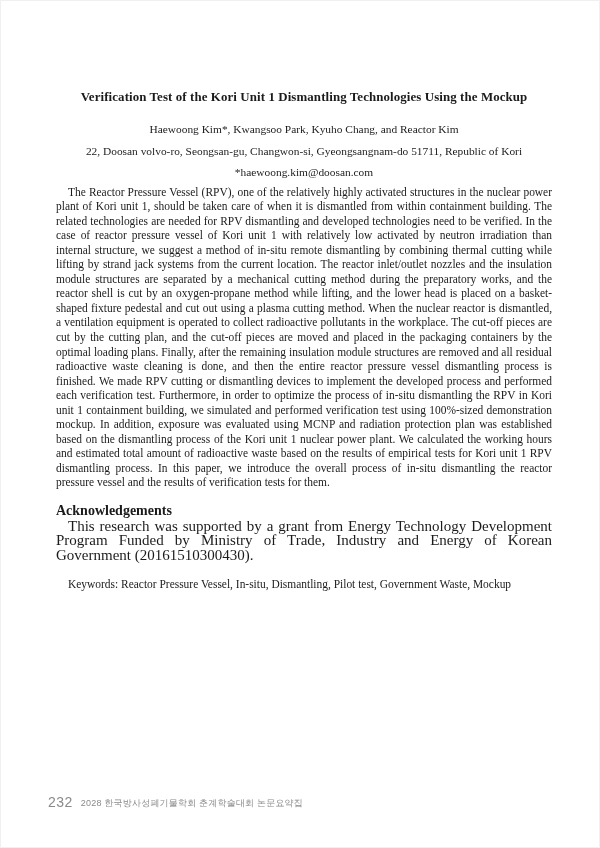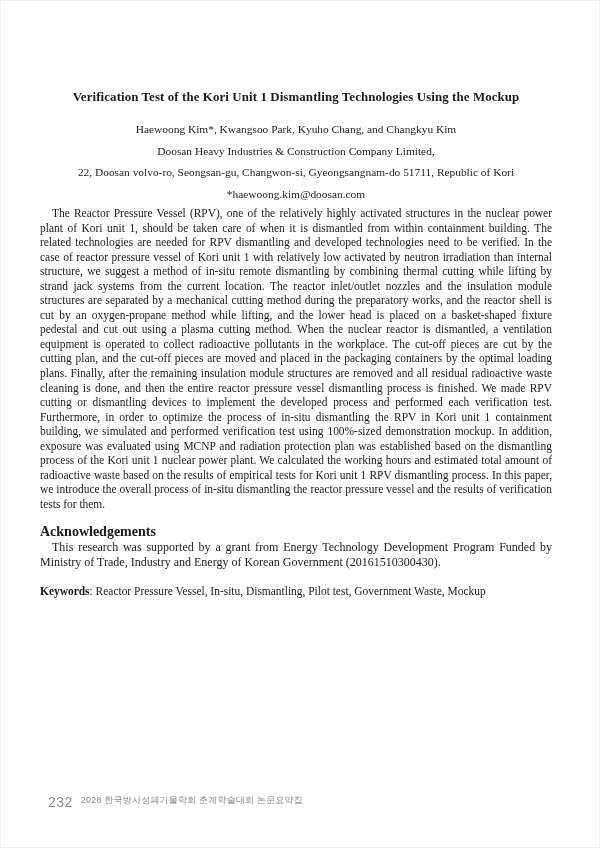--- a/index.html
+++ b/index.html
@@ -13,21 +13,21 @@
     position: relative;
     width: 600px;
     height: 848px;
     background: #ffffff;
     border: 1px solid #f0f0f0;
     color: #1b1b1b;
     overflow: hidden;
   }
   .content {
     position: absolute;
-    left: 39px;
+    left: 55px;
     right: 47px;
     top: 0;
   }
   .paper-title {
     margin-top: 88px;
     text-align: center;
     font-weight: bold;
     font-size: 12.9px;
     line-height: 16px;
     letter-spacing: 0.1px;
@@ -47,37 +47,37 @@
     text-align: justify;
     text-indent: 12px;
   }
   .ack-heading {
     margin-top: 14px;
     font-weight: bold;
     font-size: 14px;
     line-height: 14.55px;
   }
   .ack-text {
-    font-size: 12px;
+    font-size: 15px;
     line-height: 14.55px;
     text-align: justify;
     text-indent: 12px;
   }
   .keywords {
     margin-top: 14.5px;
     font-size: 11.45px;
     line-height: 14.55px;
   }
-  .keywords .kw-label { font-weight: bold; }
+  .keywords .kw-label { font-weight: normal; margin-left: 12px; }
   .footer {
     position: absolute;
     left: 47px;
     top: 793px;
     display: flex;
-    align-items: flex-start;
+    align-items: flex-end;
     gap: 8px;
     font-family: "Liberation Sans", sans-serif;
     color: #8a8a8a;
   }
   .footer .page-number {
     font-size: 14px;
     font-weight: 500;
     letter-spacing: 0.5px;
   }
   .footer .proceedings-title {
@@ -87,22 +87,21 @@
 </style>
 </head>
 <body>
 
 <div class="page">
   <div class="content">
 
     <h1 class="paper-title">Verification Test of the Kori Unit 1 Dismantling Technologies Using the Mockup</h1>
 
     <div class="byline-block">
-      <div class="byline">Haewoong Kim*, Kwangsoo Park, Kyuho Chang, and Changkyu Kim</div>
-      <div class="byline">Doosan Heavy Industries &amp; Construction Company Limited,</div>
+      <div class="byline">Haewoong Kim*, Kwangsoo Park, Kyuho Chang, and Reactor Kim</div>
       <div class="byline">22, Doosan volvo-ro, Seongsan-gu, Changwon-si, Gyeongsangnam-do 51711, Republic of Kori</div>
       <div class="byline">*haewoong.kim@doosan.com</div>
     </div>
 
     <p class="abstract">The Reactor Pressure Vessel (RPV), one of the relatively highly activated structures in the nuclear power plant of Kori unit 1, should be taken care of when it is dismantled from within containment building. The related technologies are needed for RPV dismantling and developed technologies need to be verified. In the case of reactor pressure vessel of Kori unit 1 with relatively low activated by neutron irradiation than internal structure, we suggest a method of in-situ remote dismantling by combining thermal cutting while lifting by strand jack systems from the current location. The reactor inlet/outlet nozzles and the insulation module structures are separated by a mechanical cutting method during the preparatory works, and the reactor shell is cut by an oxygen-propane method while lifting, and the lower head is placed on a basket-shaped fixture pedestal and cut out using a plasma cutting method. When the nuclear reactor is dismantled, a ventilation equipment is operated to collect radioactive pollutants in the workplace. The cut-off pieces are cut by the cutting plan, and the cut-off pieces are moved and placed in the packaging containers by the optimal loading plans. Finally, after the remaining insulation module structures are removed and all residual radioactive waste cleaning is done, and then the entire reactor pressure vessel dismantling process is finished. We made RPV cutting or dismantling devices to implement the developed process and performed each verification test. Furthermore, in order to optimize the process of in-situ dismantling the RPV in Kori unit 1 containment building, we simulated and performed verification test using 100%-sized demonstration mockup. In addition, exposure was evaluated using MCNP and radiation protection plan was established based on the dismantling process of the Kori unit 1 nuclear power plant. We calculated the working hours and estimated total amount of radioactive waste based on the results of empirical tests for Kori unit 1 RPV dismantling process. In this paper, we introduce the overall process of in-situ dismantling the reactor pressure vessel and the results of verification tests for them.</p>
 
     <div class="ack-heading">Acknowledgements</div>
 
     <p class="ack-text">This research was supported by a grant from Energy Technology Development Program Funded by Ministry of Trade, Industry and Energy of Korean Government (20161510300430).</p>
 

